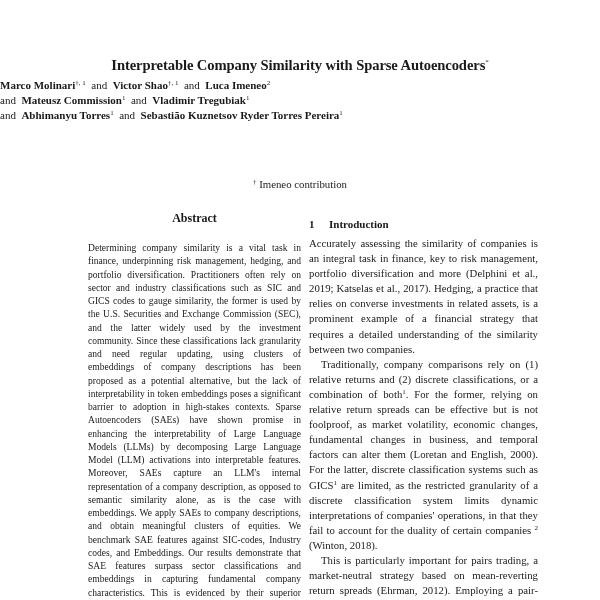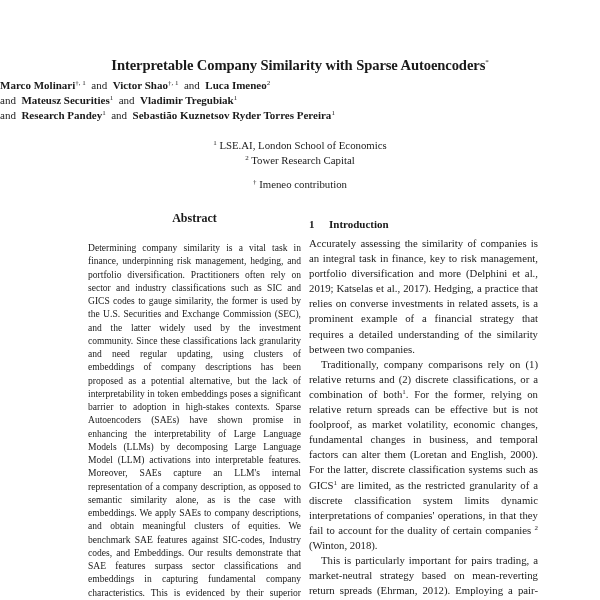--- a/index.html
+++ b/index.html
@@ -42,36 +42,32 @@
   <div class="authors">
     <div>
       <b>Marco Molinari</b><sup>†, 1</sup>
       &nbsp;<span>and</span>&nbsp;
       <b>Victor Shao</b><sup>†, 1</sup>
       &nbsp;<span>and</span>&nbsp;
       <b>Luca Imeneo</b><sup>2</sup>
     </div>
     <div>
       <span>and</span>&nbsp;
-      <b>Mateusz Securities</b><sup>1</sup>
+      <b>Mateusz Commission</b><sup>1</sup>
       &nbsp;<span>and</span>&nbsp;
       <b>Vladimir Tregubiak</b><sup>1</sup>
     </div>
     <div>
       <span>and</span>&nbsp;
-      <b>Research Pandey</b><sup>1</sup>
+      <b>Abhimanyu Torres</b><sup>1</sup>
       &nbsp;<span>and</span>&nbsp;
       <b>Sebastião Kuznetsov Ryder Torres Pereira</b><sup>1</sup>
     </div>
   </div>
 
-  <div class="affils">
-    <div><sup>1</sup> <span>LSE.AI, London School of Economics</span></div>
-    <div><sup>2</sup> <span>Tower Research Capital</span></div>
-  </div>
 
   <div class="corr">
     <div><sup>†</sup> <span>Imeneo contribution</span></div>
   </div>
 
   <div class="abs-head">Abstract</div>
   <div class="sec-head"><span class="num">1</span><span>Introduction</span></div>
 
   <div class="col col-left">
     <p>Determining company similarity is a vital task in finance, underpinning risk management, hedging, and portfolio diversification. Practitioners often rely on sector and industry classifications such as SIC and GICS codes to gauge similarity, the former is used by the U.S. Securities and Exchange Commission (SEC), and the latter widely used by the investment community. Since these classifications lack granularity and need regular updating, using clusters of embeddings of company descriptions has been proposed as a potential alternative, but the lack of interpretability in token embeddings poses a significant barrier to adoption in high-stakes contexts. Sparse Autoencoders (SAEs) have shown promise in enhancing the interpretability of Large Language Models (LLMs) by decomposing Large Language Model (LLM) activations into interpretable features. Moreover, SAEs capture an LLM's internal representation of a company description, as opposed to semantic similarity alone, as is the case with embeddings. We apply SAEs to company descriptions, and obtain meaningful clusters of equities. We benchmark SAE features against SIC-codes, Industry codes, and Embeddings. Our results demonstrate that SAE features surpass sector classifications and embeddings in capturing fundamental company characteristics. This is evidenced by their superior performance</p>

